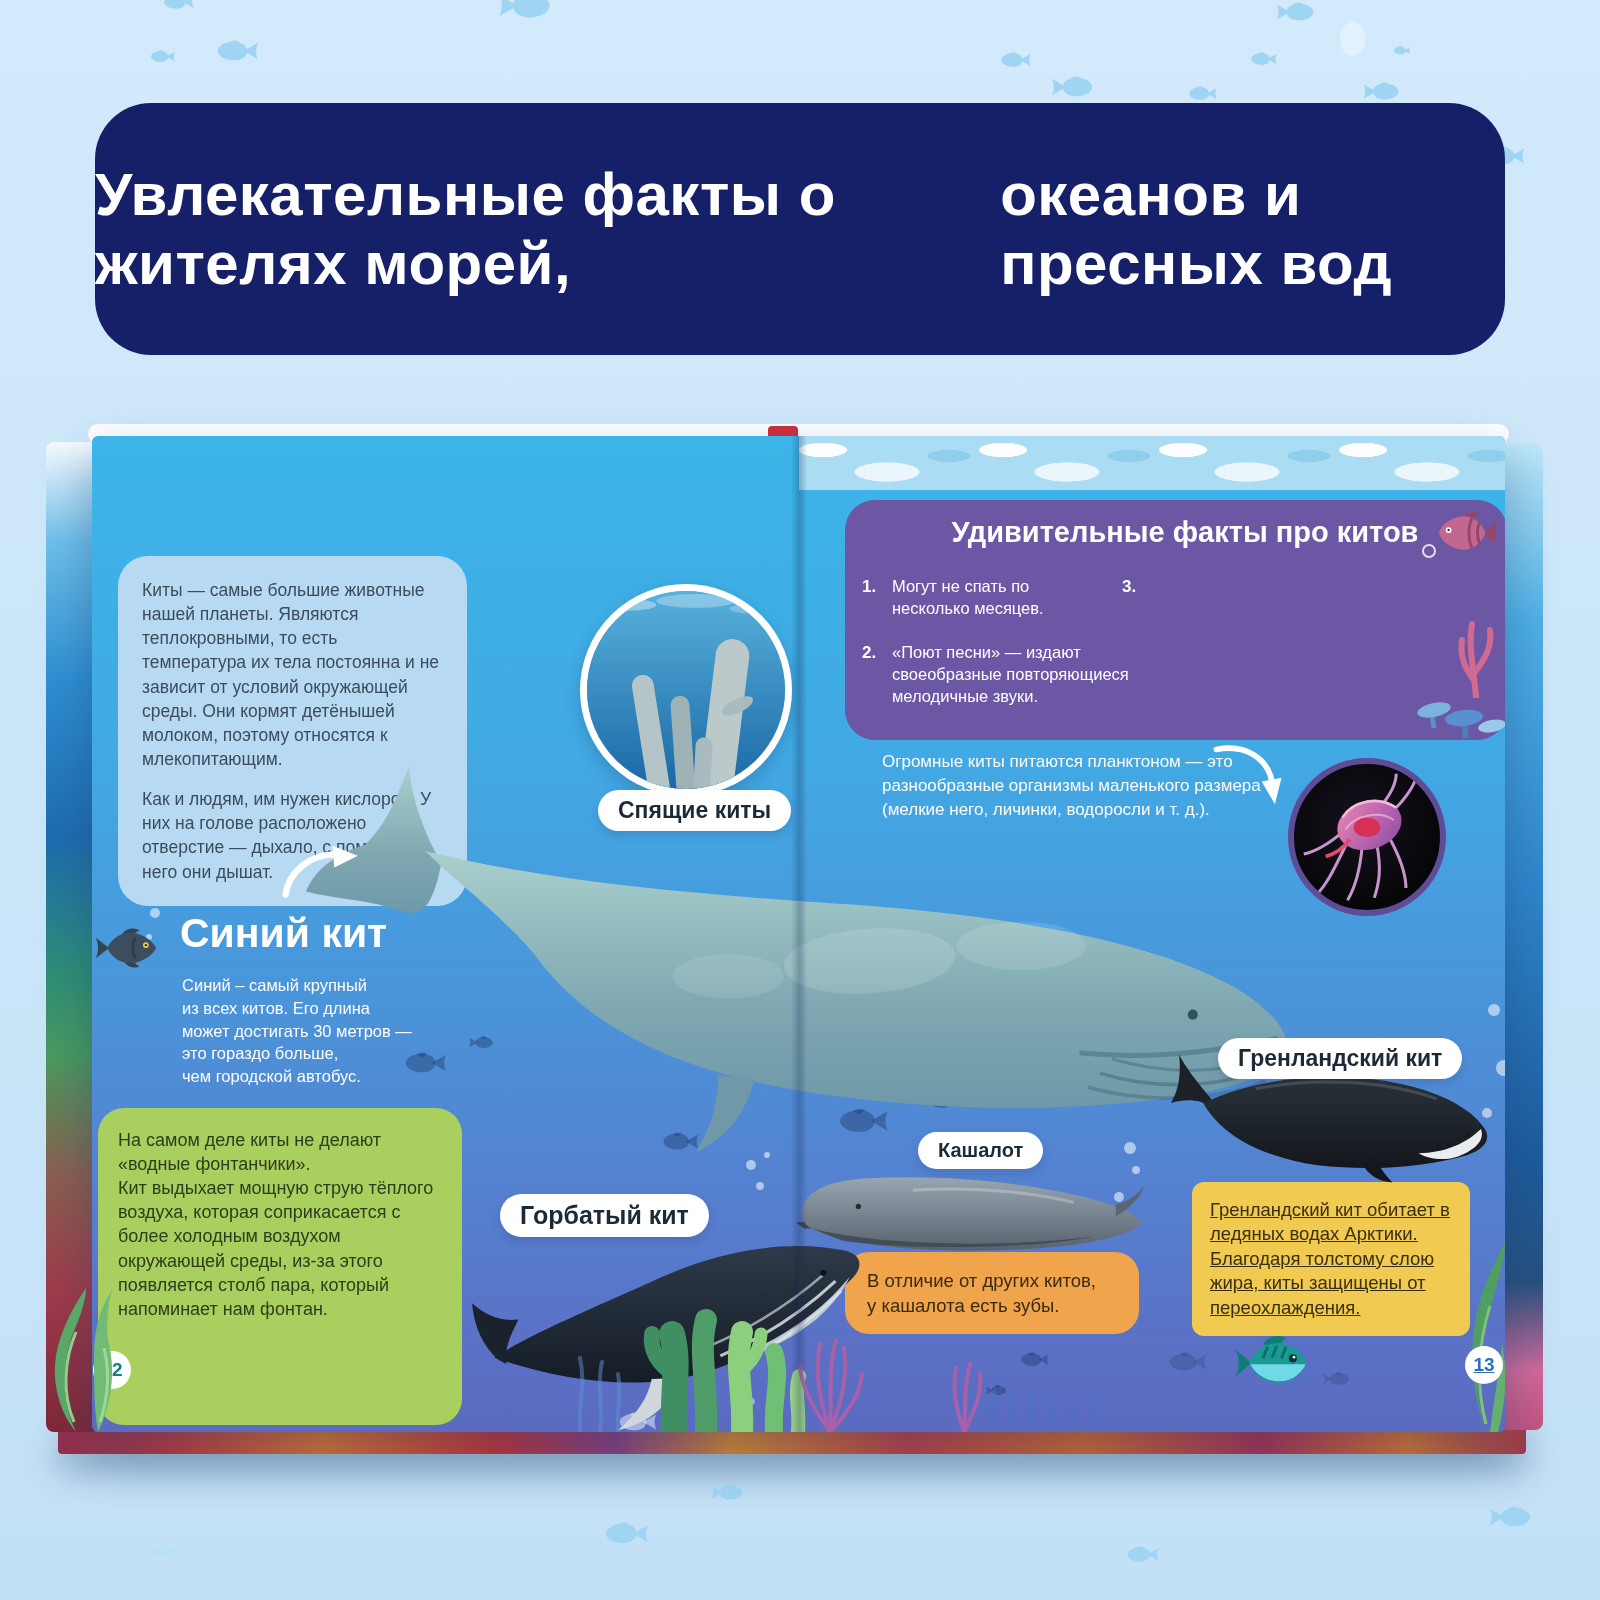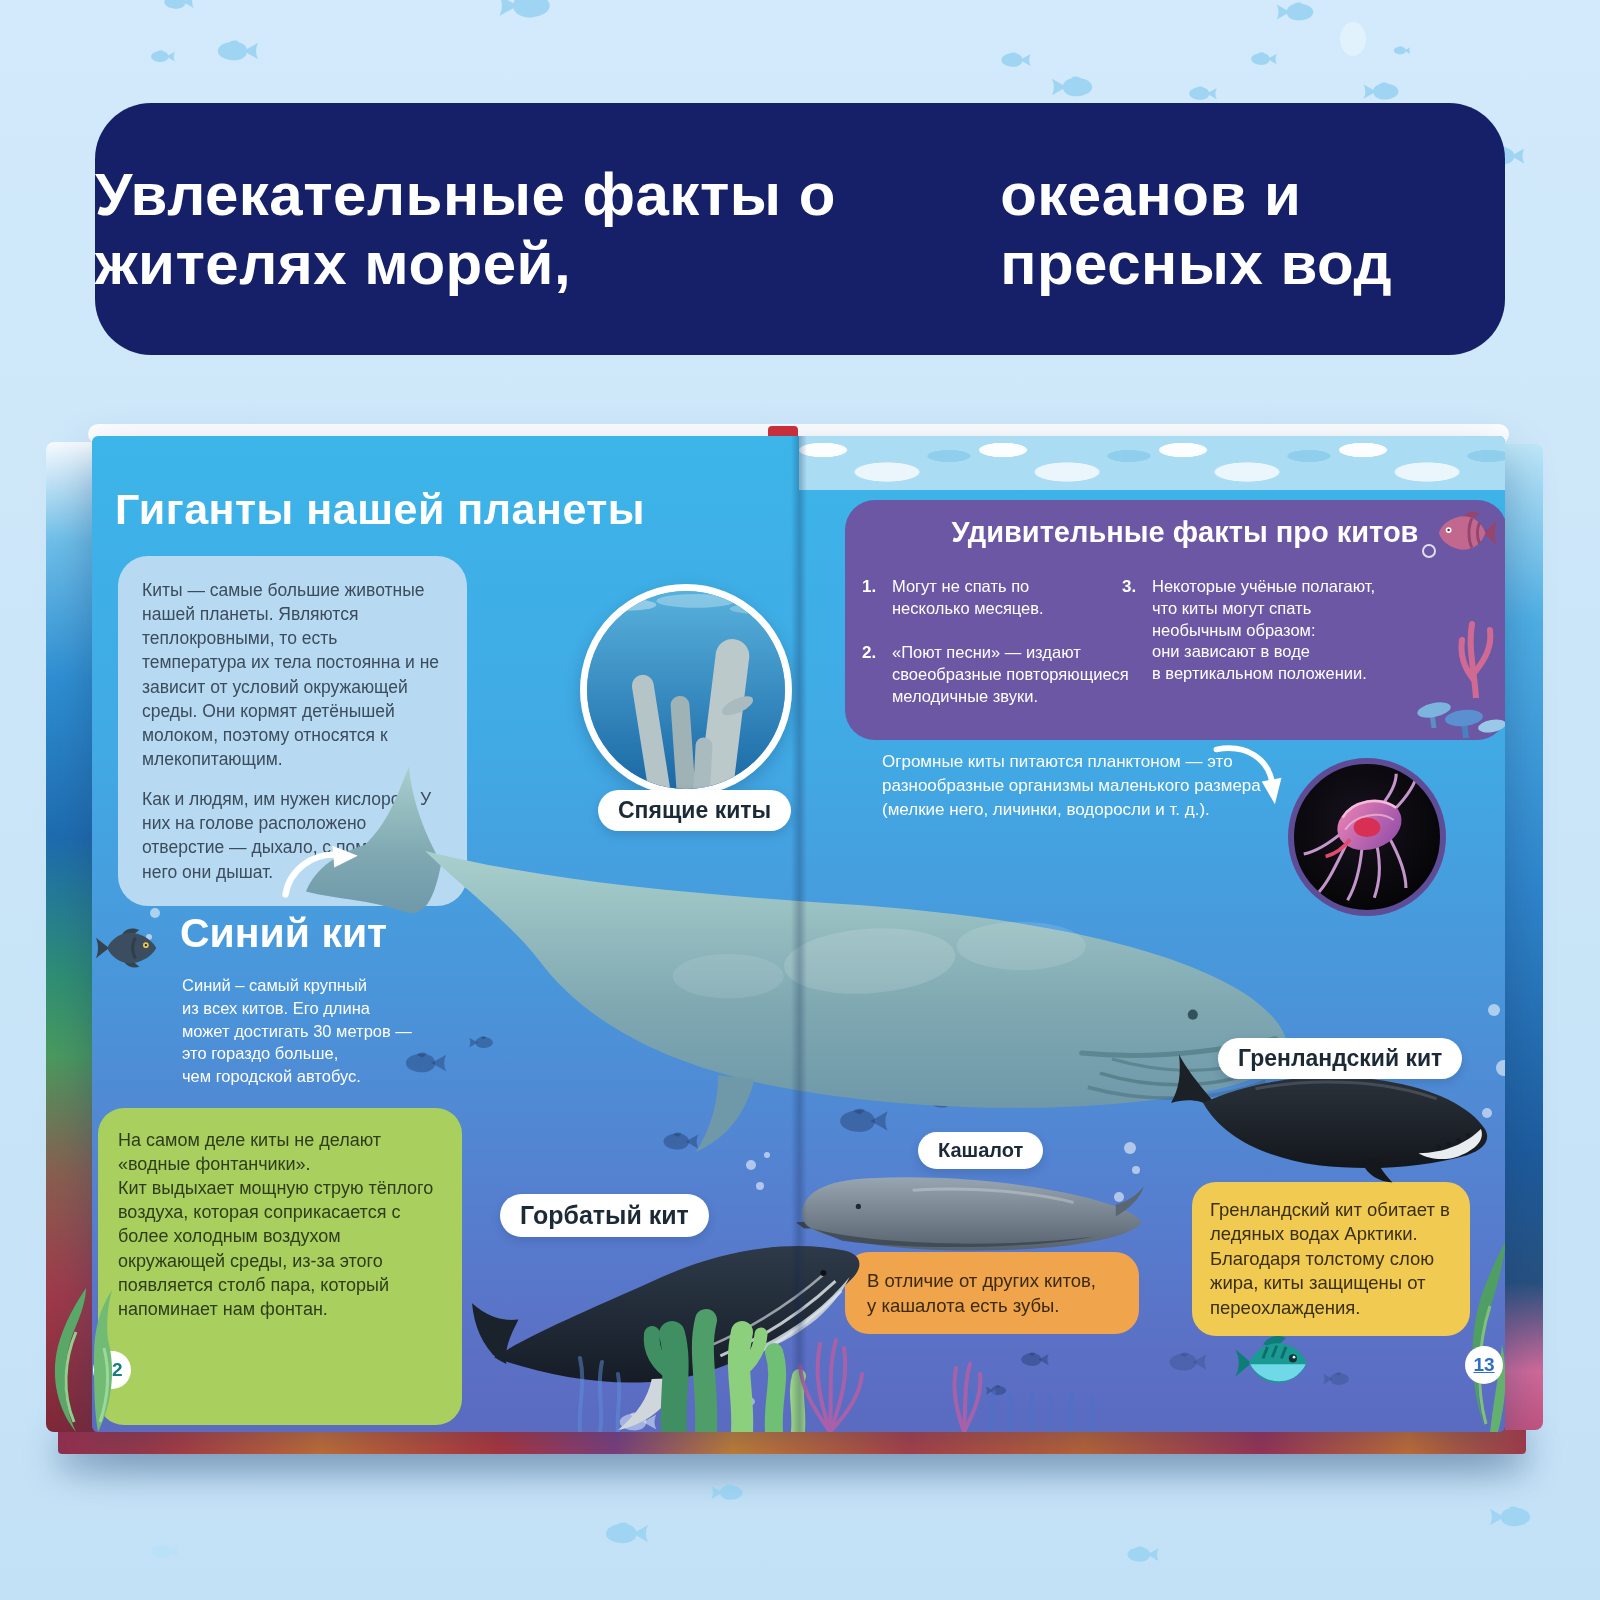--- a/index.html
+++ b/index.html
@@ -64,22 +64,22 @@
   .fact-text{font-size:16.5px;line-height:1.32;}
   .f1{left:770px;top:140px;width:300px;}
   .f2{left:770px;top:206px;width:312px;}
   .f3{left:1030px;top:140px;width:335px;}
   .plank-text{left:790px;top:314px;width:398px;font-size:17px;line-height:1.4;color:#fff;z-index:6;}
   .plank-circle{left:1196px;top:322px;width:158px;height:158px;border-radius:50%;z-index:7;box-sizing:border-box;overflow:hidden;
     background:radial-gradient(circle at 45% 40%,#17121e 0%,#060608 72%);border:6px solid #5f4c96;}
   .plank-circle svg{width:100%;height:100%;display:block;}
   .orange-box{left:753px;top:816px;width:294px;background:#f0a44c;border-radius:24px;padding:16px 22px;
     font-size:18.5px;line-height:1.36;color:#3a2a10;z-index:5;box-sizing:border-box;}
-  .yellow-box{left:1100px;top:746px;width:278px;background:#f1ca52;border-radius:24px;padding:16px 18px;
-    font-size:18.5px;line-height:1.32;color:#3a2f12;z-index:5;box-sizing:border-box;}
+  .yellow-box{left:1100px;top:746px;width:278px;background:#f1ca52;border-radius:12px;padding:16px 18px;
+    font-size:18.5px;line-height:1.32;color:#3a2f12;z-index:5;box-sizing:border-box;text-decoration:underline;}
   
   .fish{color:#9fd5f3;z-index:2;}
   .pagefish{z-index:4;}
   .bub{border-radius:50%;background:rgba(255,255,255,.55);z-index:4;}
   .bgbub{border-radius:50%;background:rgba(230,244,252,.8);z-index:2;}
   .deco7{z-index:7;}
   .deco6{z-index:6;}
 </style>
 </head>
 <body>
@@ -233,21 +233,20 @@
       <span class="abs bub" style="left:1404px;top:624px;width:16px;height:16px"></span>
       <span class="abs bub" style="left:1390px;top:672px;width:10px;height:10px"></span>
       <span class="abs bub" style="left:1032px;top:706px;width:12px;height:12px"></span>
       <span class="abs bub" style="left:1040px;top:730px;width:8px;height:8px"></span>
       <span class="abs bub" style="left:1022px;top:756px;width:10px;height:10px"></span>
       <span class="abs bub" style="left:654px;top:724px;width:10px;height:10px"></span>
       <span class="abs bub" style="left:664px;top:746px;width:8px;height:8px"></span>
       <span class="abs bub" style="left:672px;top:716px;width:6px;height:6px"></span>
       <span class="abs bub" style="left:1086px;top:636px;width:8px;height:8px"></span>
 
-      <div class="abs lp-title">Гиганты нашей планеты</div>
 
       <div class="abs intro-box">
         <p class="intro-p">Киты — самые большие животные нашей планеты. Являются теплокровными, то есть температура их тела постоянна и не зависит от условий окружающей среды. Они кормят детёнышей молоком, поэтому относятся к млекопитающим.</p>
         <p class="intro-p">Как и людям, им нужен кислород. У них на голове расположено отверстие — дыхало, с помощью него они дышат.</p>
       </div>
 
       <svg class="abs" style="left:212px;top:318px;width:1010px;height:400px;z-index:6" viewBox="0 0 1000 396">
         <path d="M136 108 C120 80 106 44 104 12 C92 42 82 70 60 90 C34 98 12 112 2 136 C32 144 66 144 98 156 C122 164 130 138 136 108 Z" fill="url(#wg)"></path>
         <path d="M120 96 C240 126 380 138 525 148 C690 158 830 184 908 224 C952 246 972 270 974 290 C976 308 942 326 884 336 C760 358 590 354 462 328 C352 306 276 262 234 206 C206 168 150 126 120 96 Z" fill="url(#wg)"></path>
         <path d="M446 322 C438 354 420 380 388 394 C404 368 410 344 410 318 Z" fill="#6f99a9"></path>
@@ -352,25 +351,20 @@
 несколько месяцев.</span>
       </div>
       <div class="abs fact f2">
         <span class="fact-num">2.</span>
         <span class="fact-text pre">«Поют песни» — издают
 своеобразные повторяющиеся
 мелодичные звуки.</span>
       </div>
       <div class="abs fact f3">
         <span class="fact-num">3.</span>
-        <span class="fact-text pre">Некоторые учёные полагают,
-что киты могут спать
-необычным образом:
-они зависают в воде
-в вертикальном положении.</span>
       </div>
 
       <div class="abs plank-text">Огромные киты питаются планктоном — это разнообразные организмы маленького размера (мелкие него, личинки, водоросли и т. д.).</div>
 
       <svg class="abs deco7" style="left:1120px;top:304px;width:72px;height:68px" viewBox="0 0 75 72">
         <path d="M4 10 C36 4 58 20 63 44" stroke="#fff" stroke-width="6" fill="none" stroke-linecap="round"></path>
         <polygon points="52,44 66,68 73,40" fill="#fff"></polygon>
       </svg>
 
       <div class="abs plank-circle">

